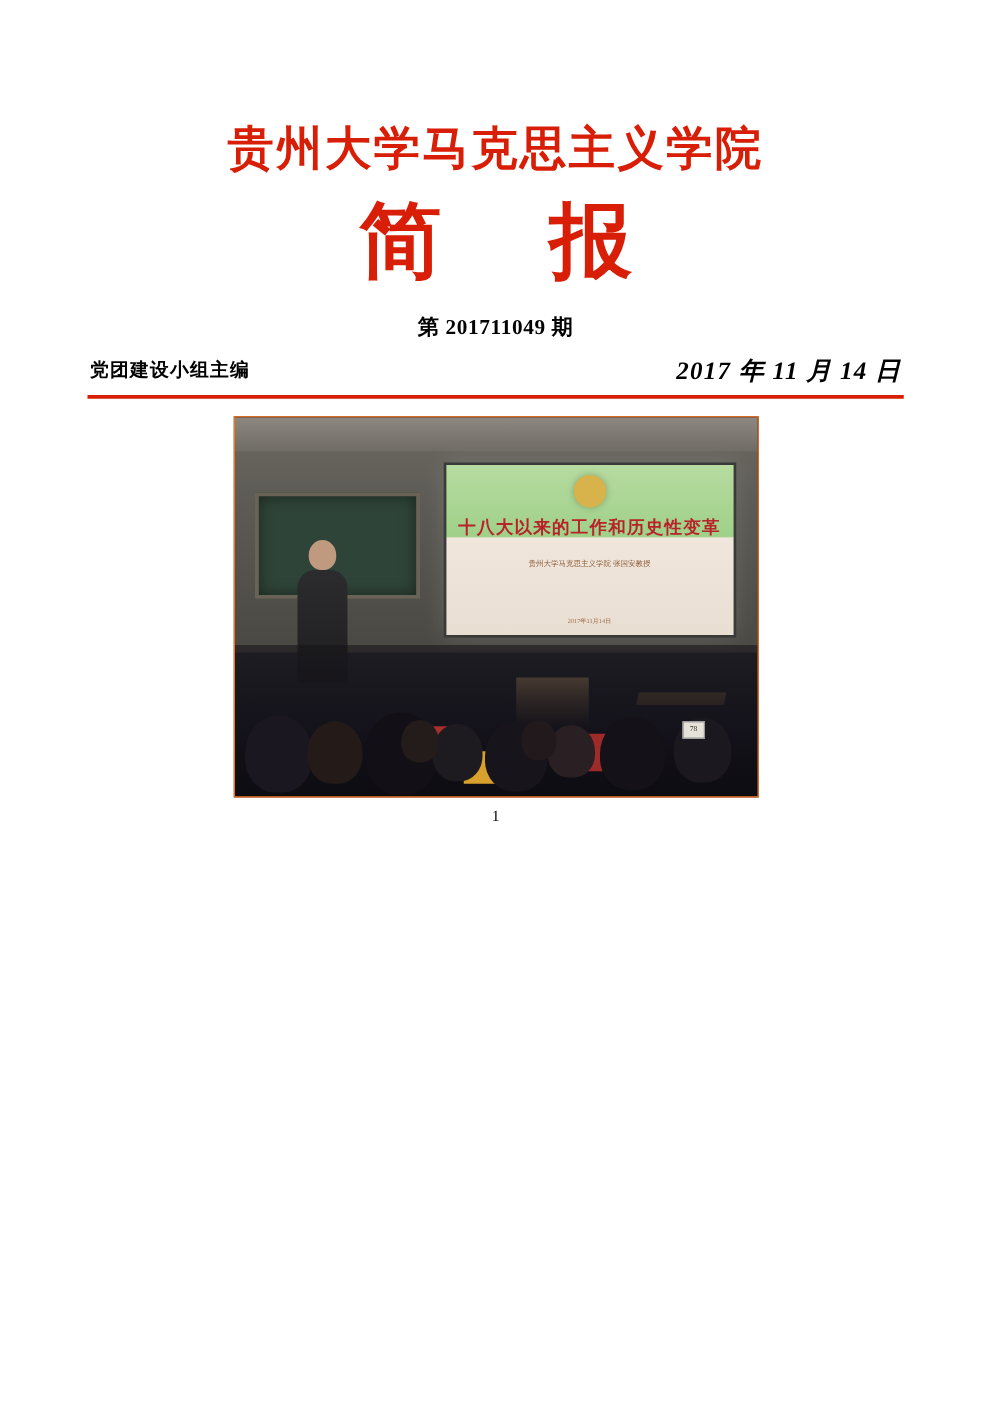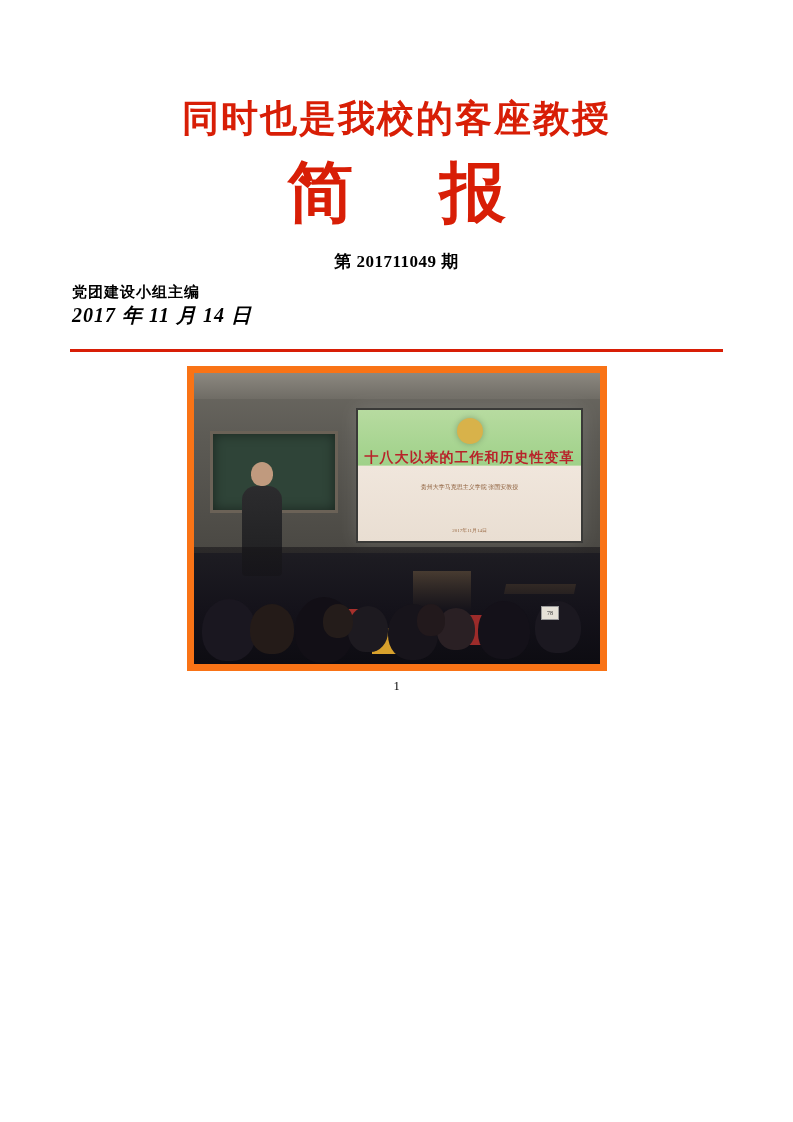--- a/index.html
+++ b/index.html
@@ -48,25 +48,24 @@
   .issue-line {
     text-align: center;
     font-weight: bold;
     font-size: 17px;
     letter-spacing: 0.5px;
     margin: 16px 0 10px 0;
   }
   .byline-row {
     display: flex;
     justify-content: space-between;
-    align-items: flex-start;
-    font-weight: bold;
-    padding: 0 2px 20px 2px;
+    align-items: center;
+    font-weight: bold;
+    padding: 0 2px 6px 2px;
     border-bottom: 3px solid #d81e06;
-    flex-direction: column;
   }
   .byline-left {
     font-size: 15px;
     letter-spacing: 1px;
   }
   .byline-right {
     font-size: 20px;
     letter-spacing: 1px;
     font-style: italic;
   }
@@ -98,21 +97,21 @@
   .figure {
     margin: 14px auto 0 auto;
     width: 420px;
   }
   .photo {
     width: 420px;
     height: 305px;
     position: relative;
     overflow: hidden;
     background: #2b2b33;
-    border: 7px solid #f97316;
+    border: 1px solid #f97316;
     box-sizing: border-box;
   }
   
   .ph-wall {
     position: absolute; left: 0; top: 0; width: 100%; height: 62%;
     background: linear-gradient(180deg, #6d6a63 0%, #5d5b55 35%, #4a4843 100%);
   }
   .ph-ceiling {
     position: absolute; left: 0; top: 0; width: 100%; height: 9%;
     background: linear-gradient(180deg, #8c8880 0%, #6f6c65 100%);
@@ -227,21 +226,21 @@
     text-align: center;
     font-size: 12.5px;
   }
 </style>
 </head>
 <body>
 
 <div class="page">
 
   <div class="masthead">
-    <div class="masthead-title">同时也是我校的客座教授</div>
+    <div class="masthead-title">贵州大学马克思主义学院</div>
 
     <div class="masthead-big">简    报</div>
 
     <div class="issue-line">第 201711049 期</div>
 
     <div class="byline-row">
       <div class="byline-left">党团建设小组主编</div>
       <div class="byline-right">2017 年 11 月 14 日</div>
     </div>
   </div>

